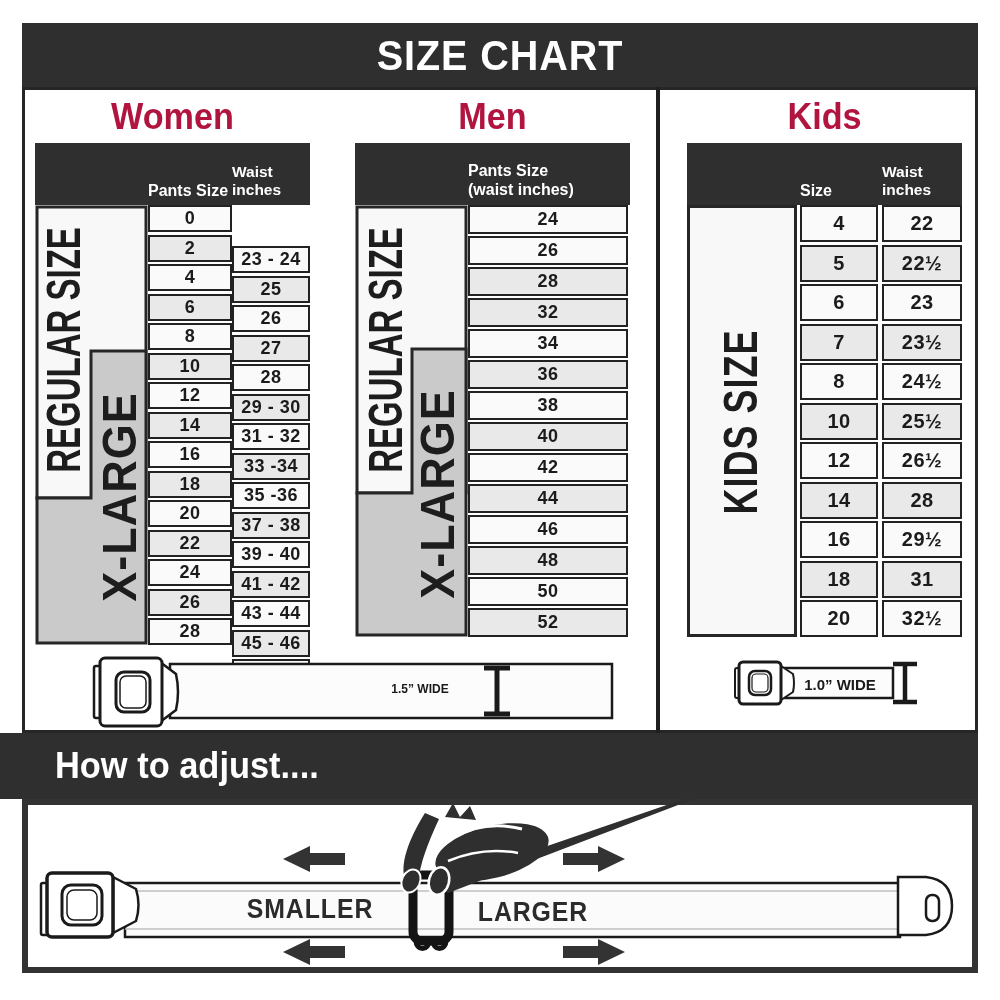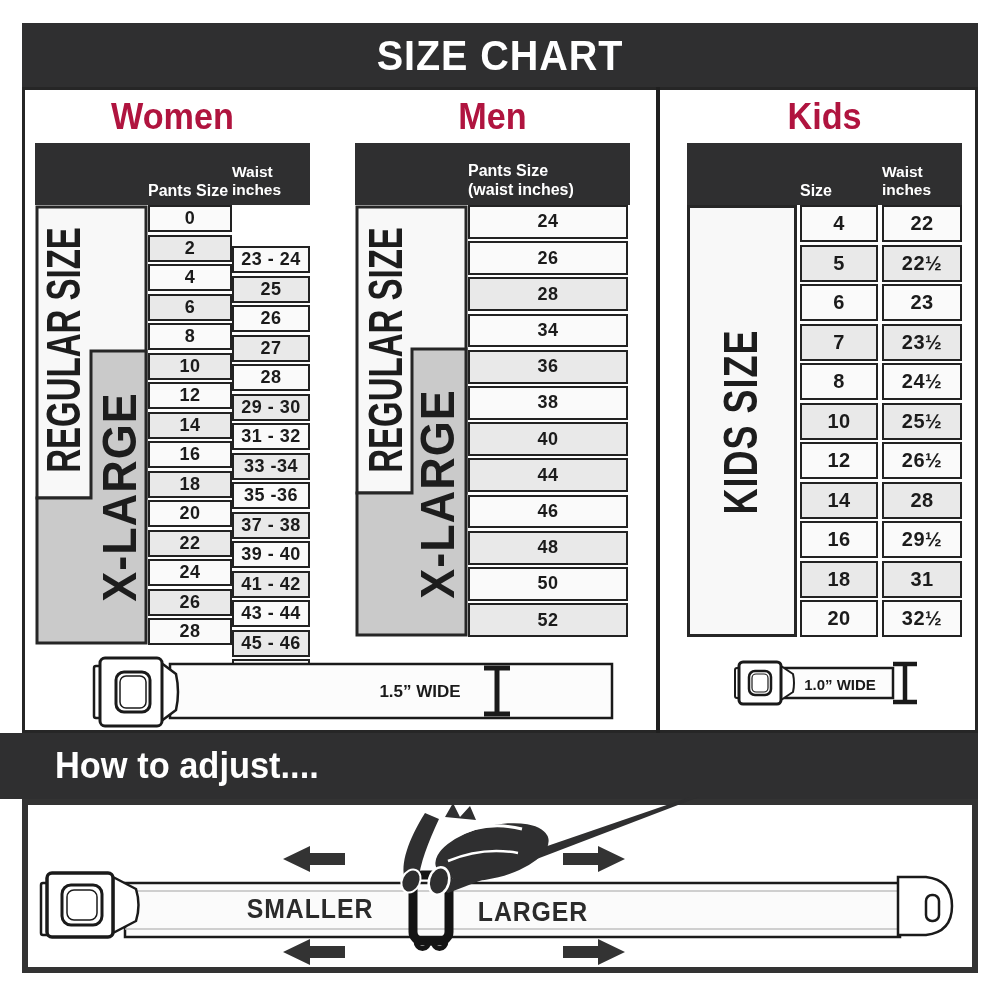--- a/index.html
+++ b/index.html
@@ -123,24 +123,26 @@
     <rect x="2" y="2" width="109" height="286" fill="var(--zone-white)" stroke="var(--line)" stroke-width="3"></rect>
     <polygon points="57,144 111,144 111,430 2,430 2,288 57,288" fill="var(--zone-gray)" stroke="var(--line)" stroke-width="3"></polygon>
   </svg>
   <div class="abs vlabel" style="left:241px;top:328px;width:290px;height:44px;font-size:33px;transform:rotate(-90deg) scaleY(1.45);">REGULAR SIZE</div>
   <div class="abs vlabel" style="left:293px;top:470px;width:290px;height:48px;font-size:45px;letter-spacing:1px;transform:rotate(-90deg) scaleY(1.05);">X-LARGE</div>
 
   <div class="abs cellcol" style="left:468px;top:205px;width:160px;height:432px;">
       <div class="cell">24</div>
       <div class="cell">26</div>
       <div class="cell shaded">28</div>
+      <div class="cell shaded">32</div>
       <div class="cell">34</div>
       <div class="cell shaded">36</div>
       <div class="cell">38</div>
       <div class="cell shaded">40</div>
+      <div class="cell">42</div>
       <div class="cell shaded">44</div>
       <div class="cell">46</div>
       <div class="cell shaded">48</div>
       <div class="cell">50</div>
       <div class="cell shaded">52</div>
     </div>
 
   <div class="abs thead" style="left:687px;top:143px;width:275px;height:62px;"></div>
   <div class="abs thead-label" style="left:800px;top:182px;width:78px;font-size:16px;">Size</div>
   <div class="abs thead-label" style="left:882px;top:163px;width:80px;font-size:15.5px;line-height:18px;">
@@ -184,21 +186,21 @@
     <rect x="4" y="14" width="14" height="52" rx="2" fill="#fff" stroke="#1a1a1a" stroke-width="2.5"></rect>
     <rect x="10" y="6" width="62" height="68" rx="5" fill="#fff" stroke="#1a1a1a" stroke-width="3"></rect>
     <rect x="26" y="20" width="34" height="40" rx="8" fill="#fff" stroke="#1a1a1a" stroke-width="3"></rect>
     <rect x="30" y="24" width="26" height="32" rx="6" fill="none" stroke="#1a1a1a" stroke-width="1.5"></rect>
     <g stroke="#1a1a1a" stroke-width="5">
       <line x1="407" y1="16" x2="407" y2="62"></line>
       <line x1="394" y1="16" x2="420" y2="16"></line>
       <line x1="394" y1="62" x2="420" y2="62"></line>
     </g>
   </svg>
-  <div class="abs belt-label" style="left:360px;top:682px;width:120px;font-size:17px;">1.5” WIDE</div>
+  <div class="abs belt-label" style="left:360px;top:682px;width:120px;font-size:12px;">1.5” WIDE</div>
 
   <svg class="abs" style="left:733px;top:658px;" width="200" height="50" viewBox="0 0 200 50">
     <rect x="44" y="10" width="116" height="30" fill="#fcfcfc" stroke="#1a1a1a" stroke-width="2.5"></rect>
     <path d="M48,8 L60,16 Q62,25 60,34 L48,42 Z" fill="#fff" stroke="#1a1a1a" stroke-width="2"></path>
     <rect x="2" y="10" width="10" height="30" rx="2" fill="#fff" stroke="#1a1a1a" stroke-width="2"></rect>
     <rect x="6" y="4" width="42" height="42" rx="4" fill="#fff" stroke="#1a1a1a" stroke-width="3"></rect>
     <rect x="16" y="13" width="22" height="24" rx="6" fill="#fff" stroke="#1a1a1a" stroke-width="2.5"></rect>
     <rect x="19" y="16" width="16" height="18" rx="4" fill="none" stroke="#1a1a1a" stroke-width="1.2"></rect>
     <g stroke="#1a1a1a" stroke-width="4.5">
       <line x1="172" y1="6" x2="172" y2="44"></line>

